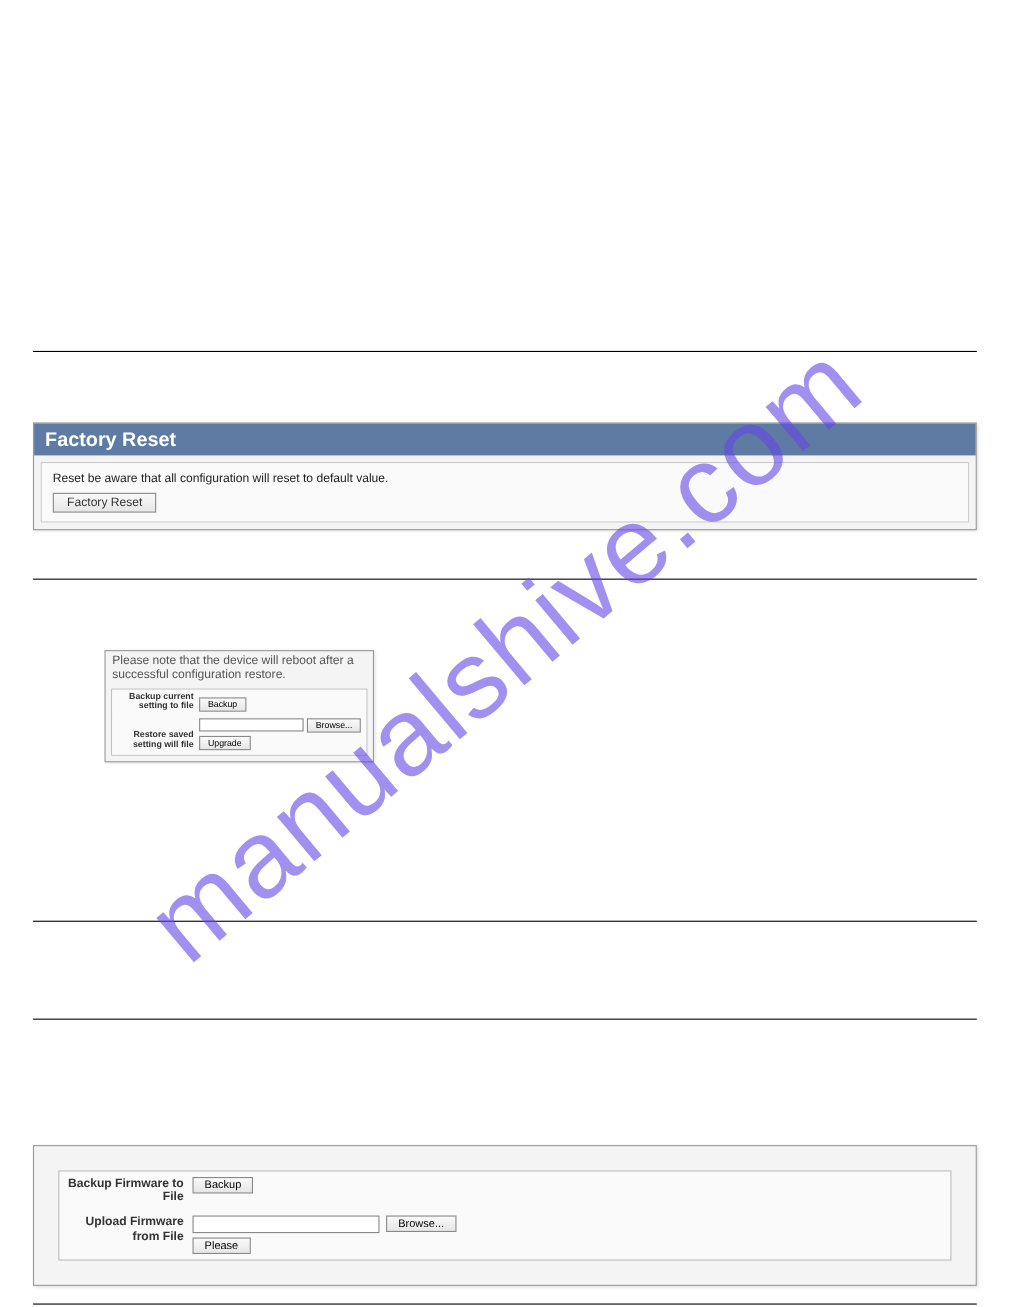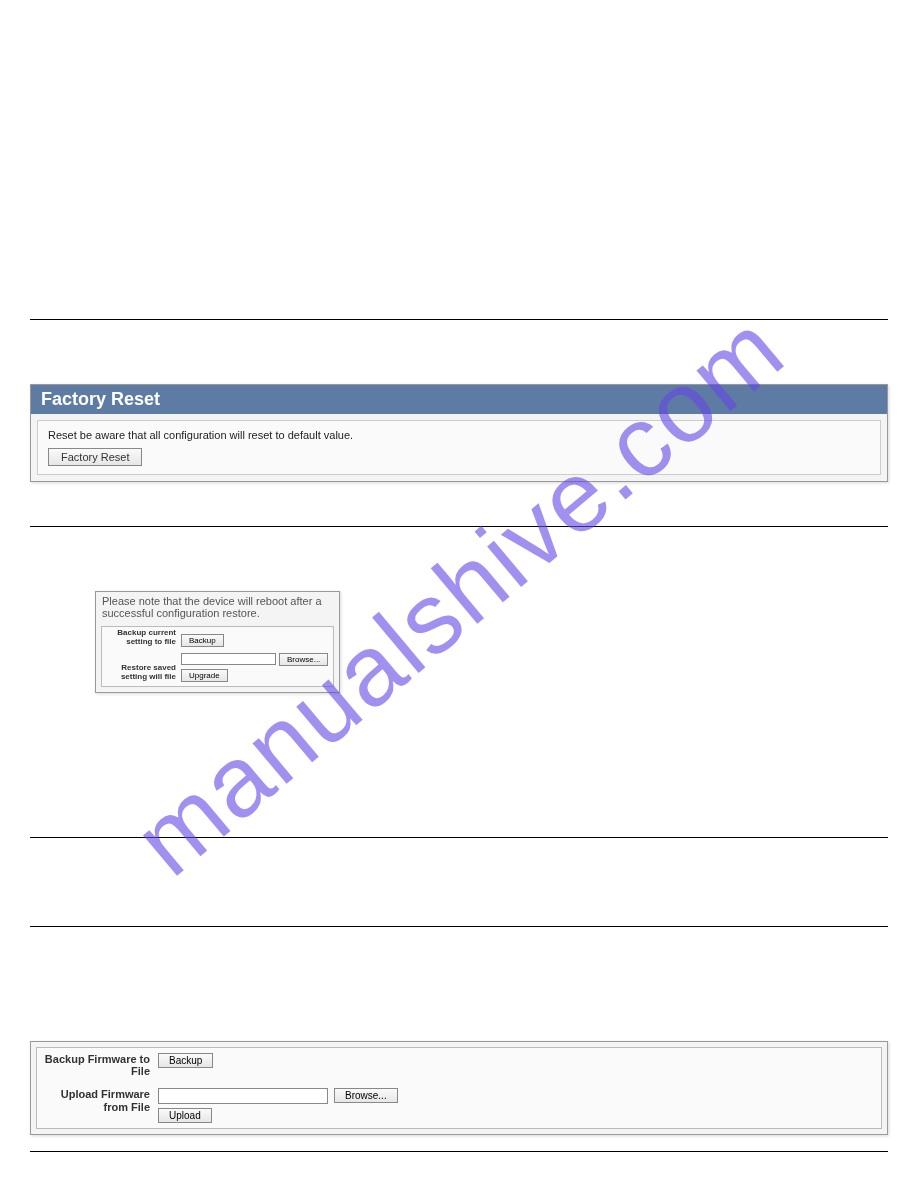--- a/index.html
+++ b/index.html
@@ -83,21 +83,21 @@
   .panel-small .note { font-size: 11px; color: #555; padding: 3px 6px 5px 6px; }
   .panel-small .row { display: flex; align-items: flex-end; padding: 2px 4px 4px 4px; background:#fafafa; }
   .panel-small .rlabel { width: 75px; text-align: right; font-size: 8px; font-weight:bold; color:#333; padding-right:5px; line-height:1.1;}
   .panel-small .rcontrols { flex:1; display:flex; gap:3px; align-items:center;}
   .panel-small .tiny-btn { font-size:8px; padding:1px 7px; border:1px solid #888; background:linear-gradient(#fafafa,#e6e6e6);}
   .panel-small .tiny-input { width:95px; height:12px; border:1px solid #888; font-size:8px; background:#fff;}
   .panel-small .inner { border:1px solid #bbb; margin:2px 5px 5px 5px; background:#fafafa;}
 
   
   .panel-fw .panel-title { font-size: 15px; padding: 5px 10px; }
-  .panel-fw .fw-body { margin:5px; border:1px solid #bbb; background:#fafafa; }
+  .panel-fw .fw-body { margin:22px; border:1px solid #bbb; background:#fafafa; }
   .panel-fw .fw-row { display:flex; padding:5px 6px; }
   .panel-fw .fw-label { width:115px; text-align:right; font-size:11px; font-weight:bold; color:#333; padding-right:8px; line-height:1.15;}
   .panel-fw .fw-ctrl { flex:1; display:flex; flex-direction:column; gap:4px; align-items:flex-start;}
   .panel-fw .fw-line { display:flex; gap:6px; align-items:center; }
   .panel-fw .fw-input { width:170px; height:16px; border:1px solid #888; background:#fff; font-size:11px;}
   .panel-fw .fw-btn { font-size:10px; padding:1px 10px; border:1px solid #888; background:linear-gradient(#fafafa,#e6e6e6);}
 
   
   .panel-sr .panel-title { font-size:18px; font-weight:bold; padding:4px 10px;}
   .panel-sr .sr-body { margin:5px; background:#f4f4f4; border:1px solid #ccc; padding:6px 8px;}
@@ -167,21 +167,21 @@
             <button class="fw-btn">Backup</button>
           </div>
         </div>
         <div class="fw-row">
           <div class="fw-label">Upload Firmware from File</div>
           <div class="fw-ctrl">
             <div class="fw-line">
               <input class="fw-input" style="">
               <button class="fw-btn">Browse...</button>
             </div>
-            <button class="fw-btn">Upload</button>
+            <button class="fw-btn">Please</button>
           </div>
         </div>
       </div>
     </div>
 
     <div style="height:12px;"></div>
     <div class="hr"></div>
     <div style="height:55px;"></div>
 
     <div class="panel panel-sr">

